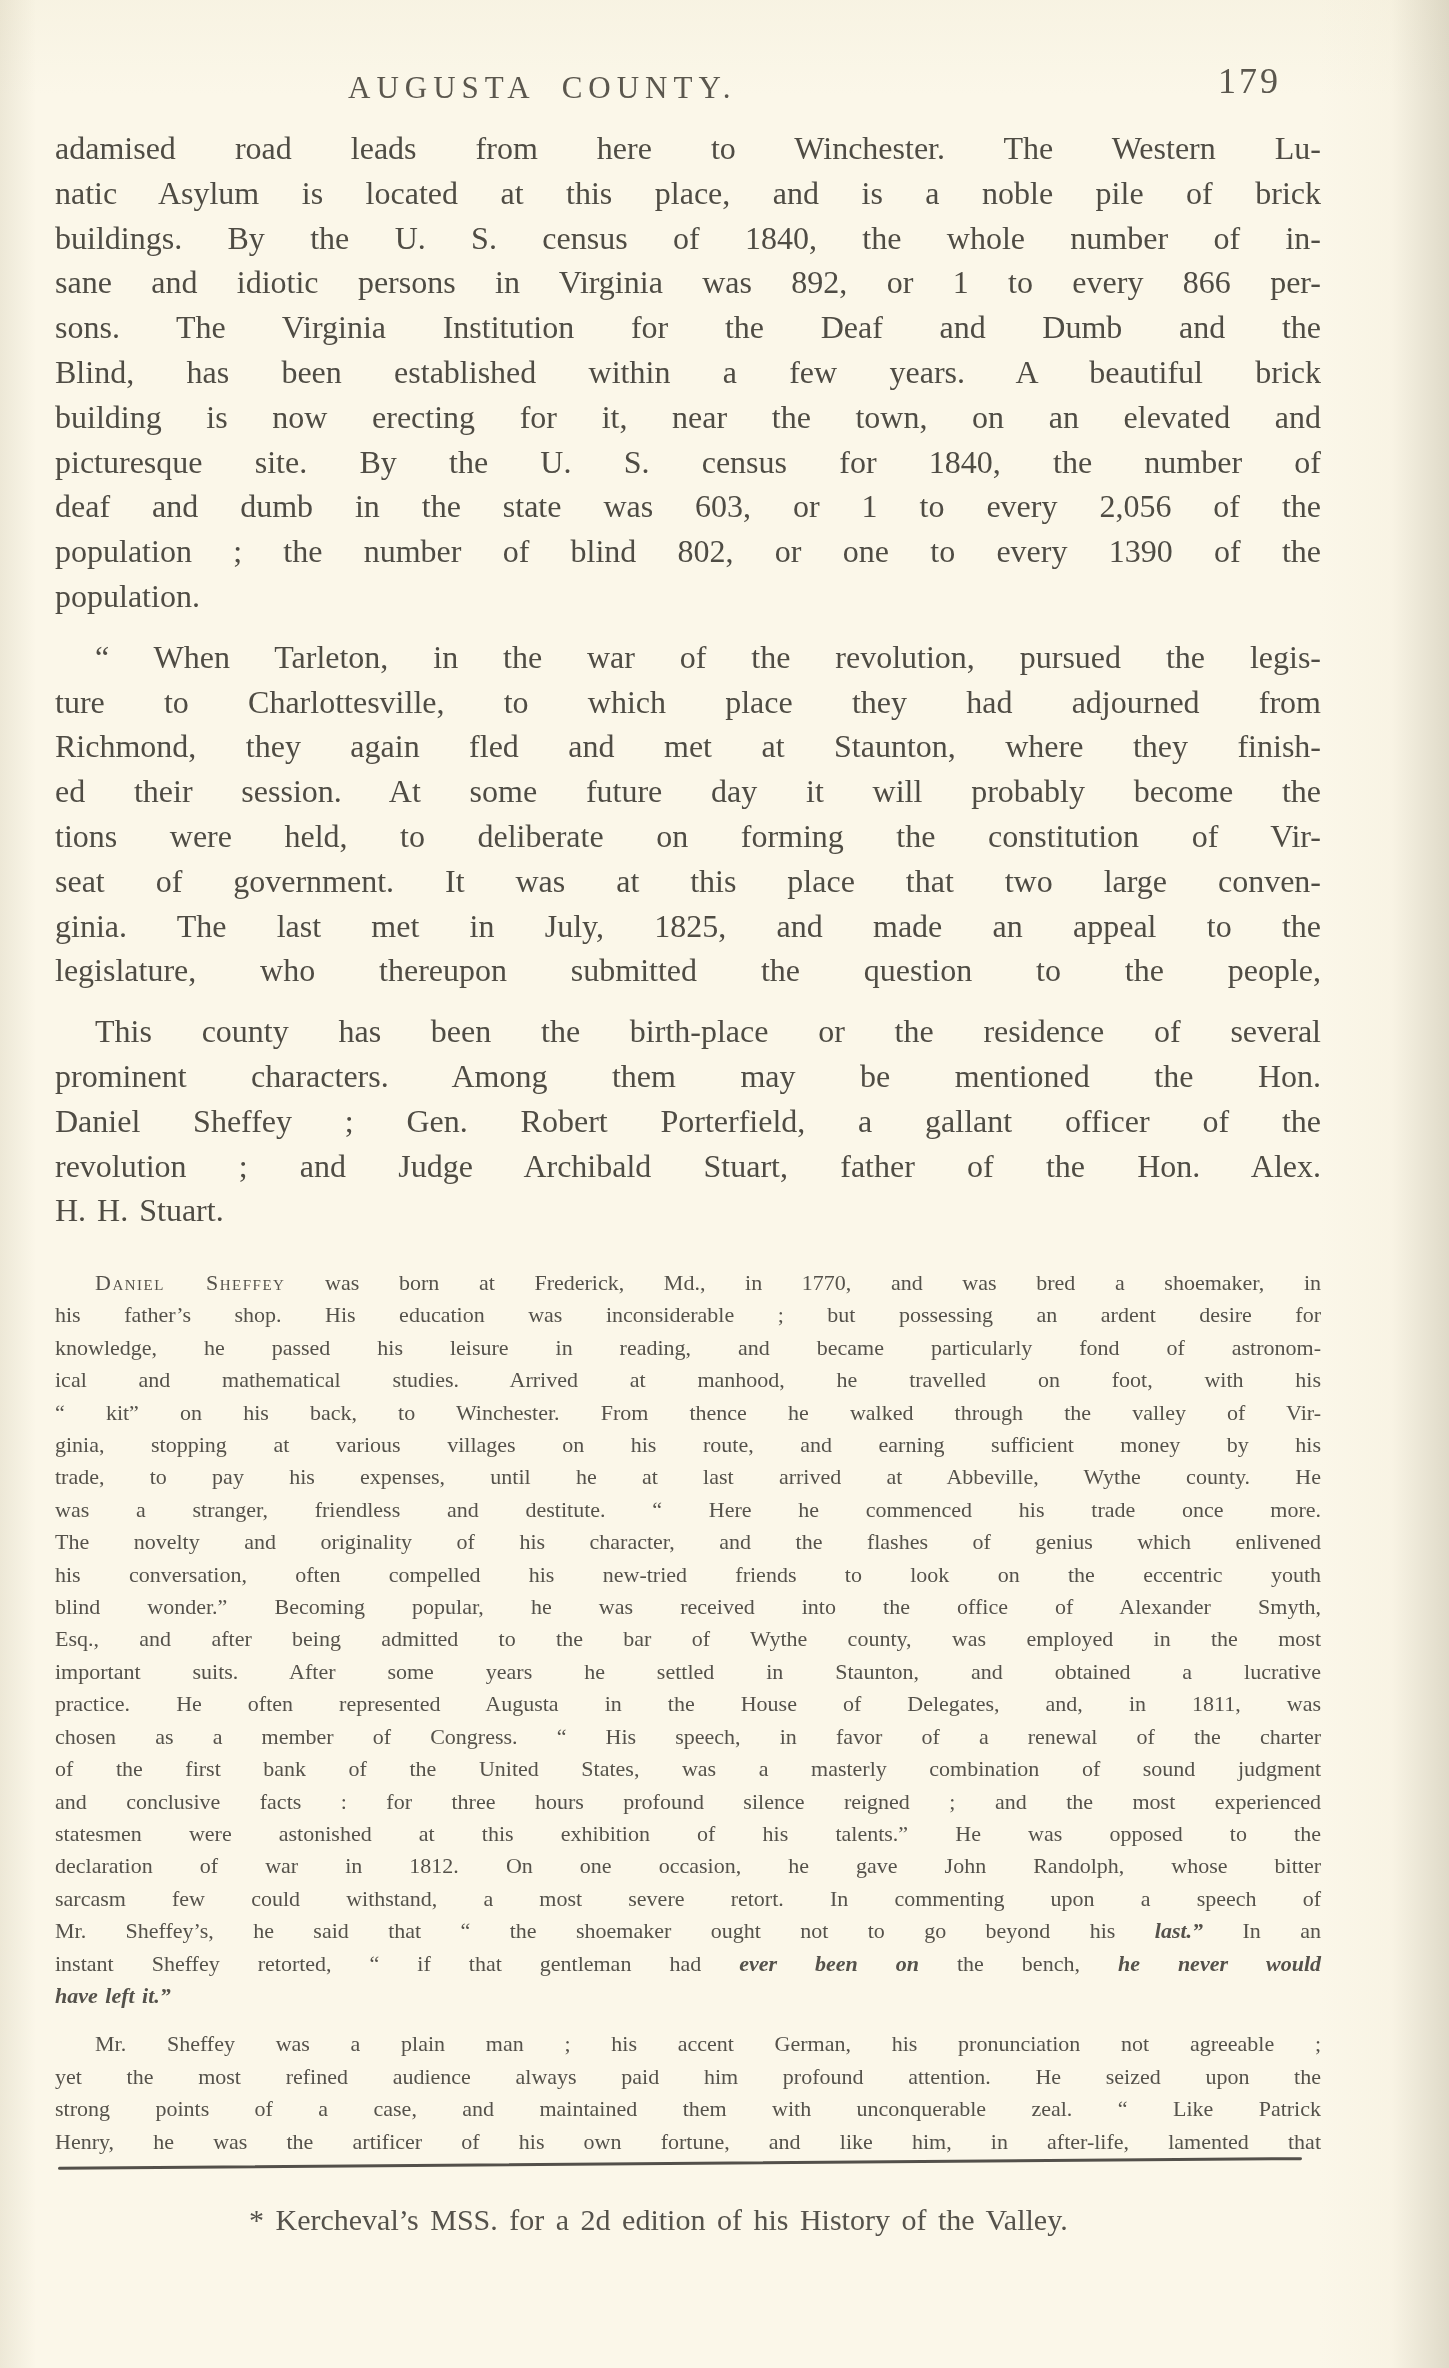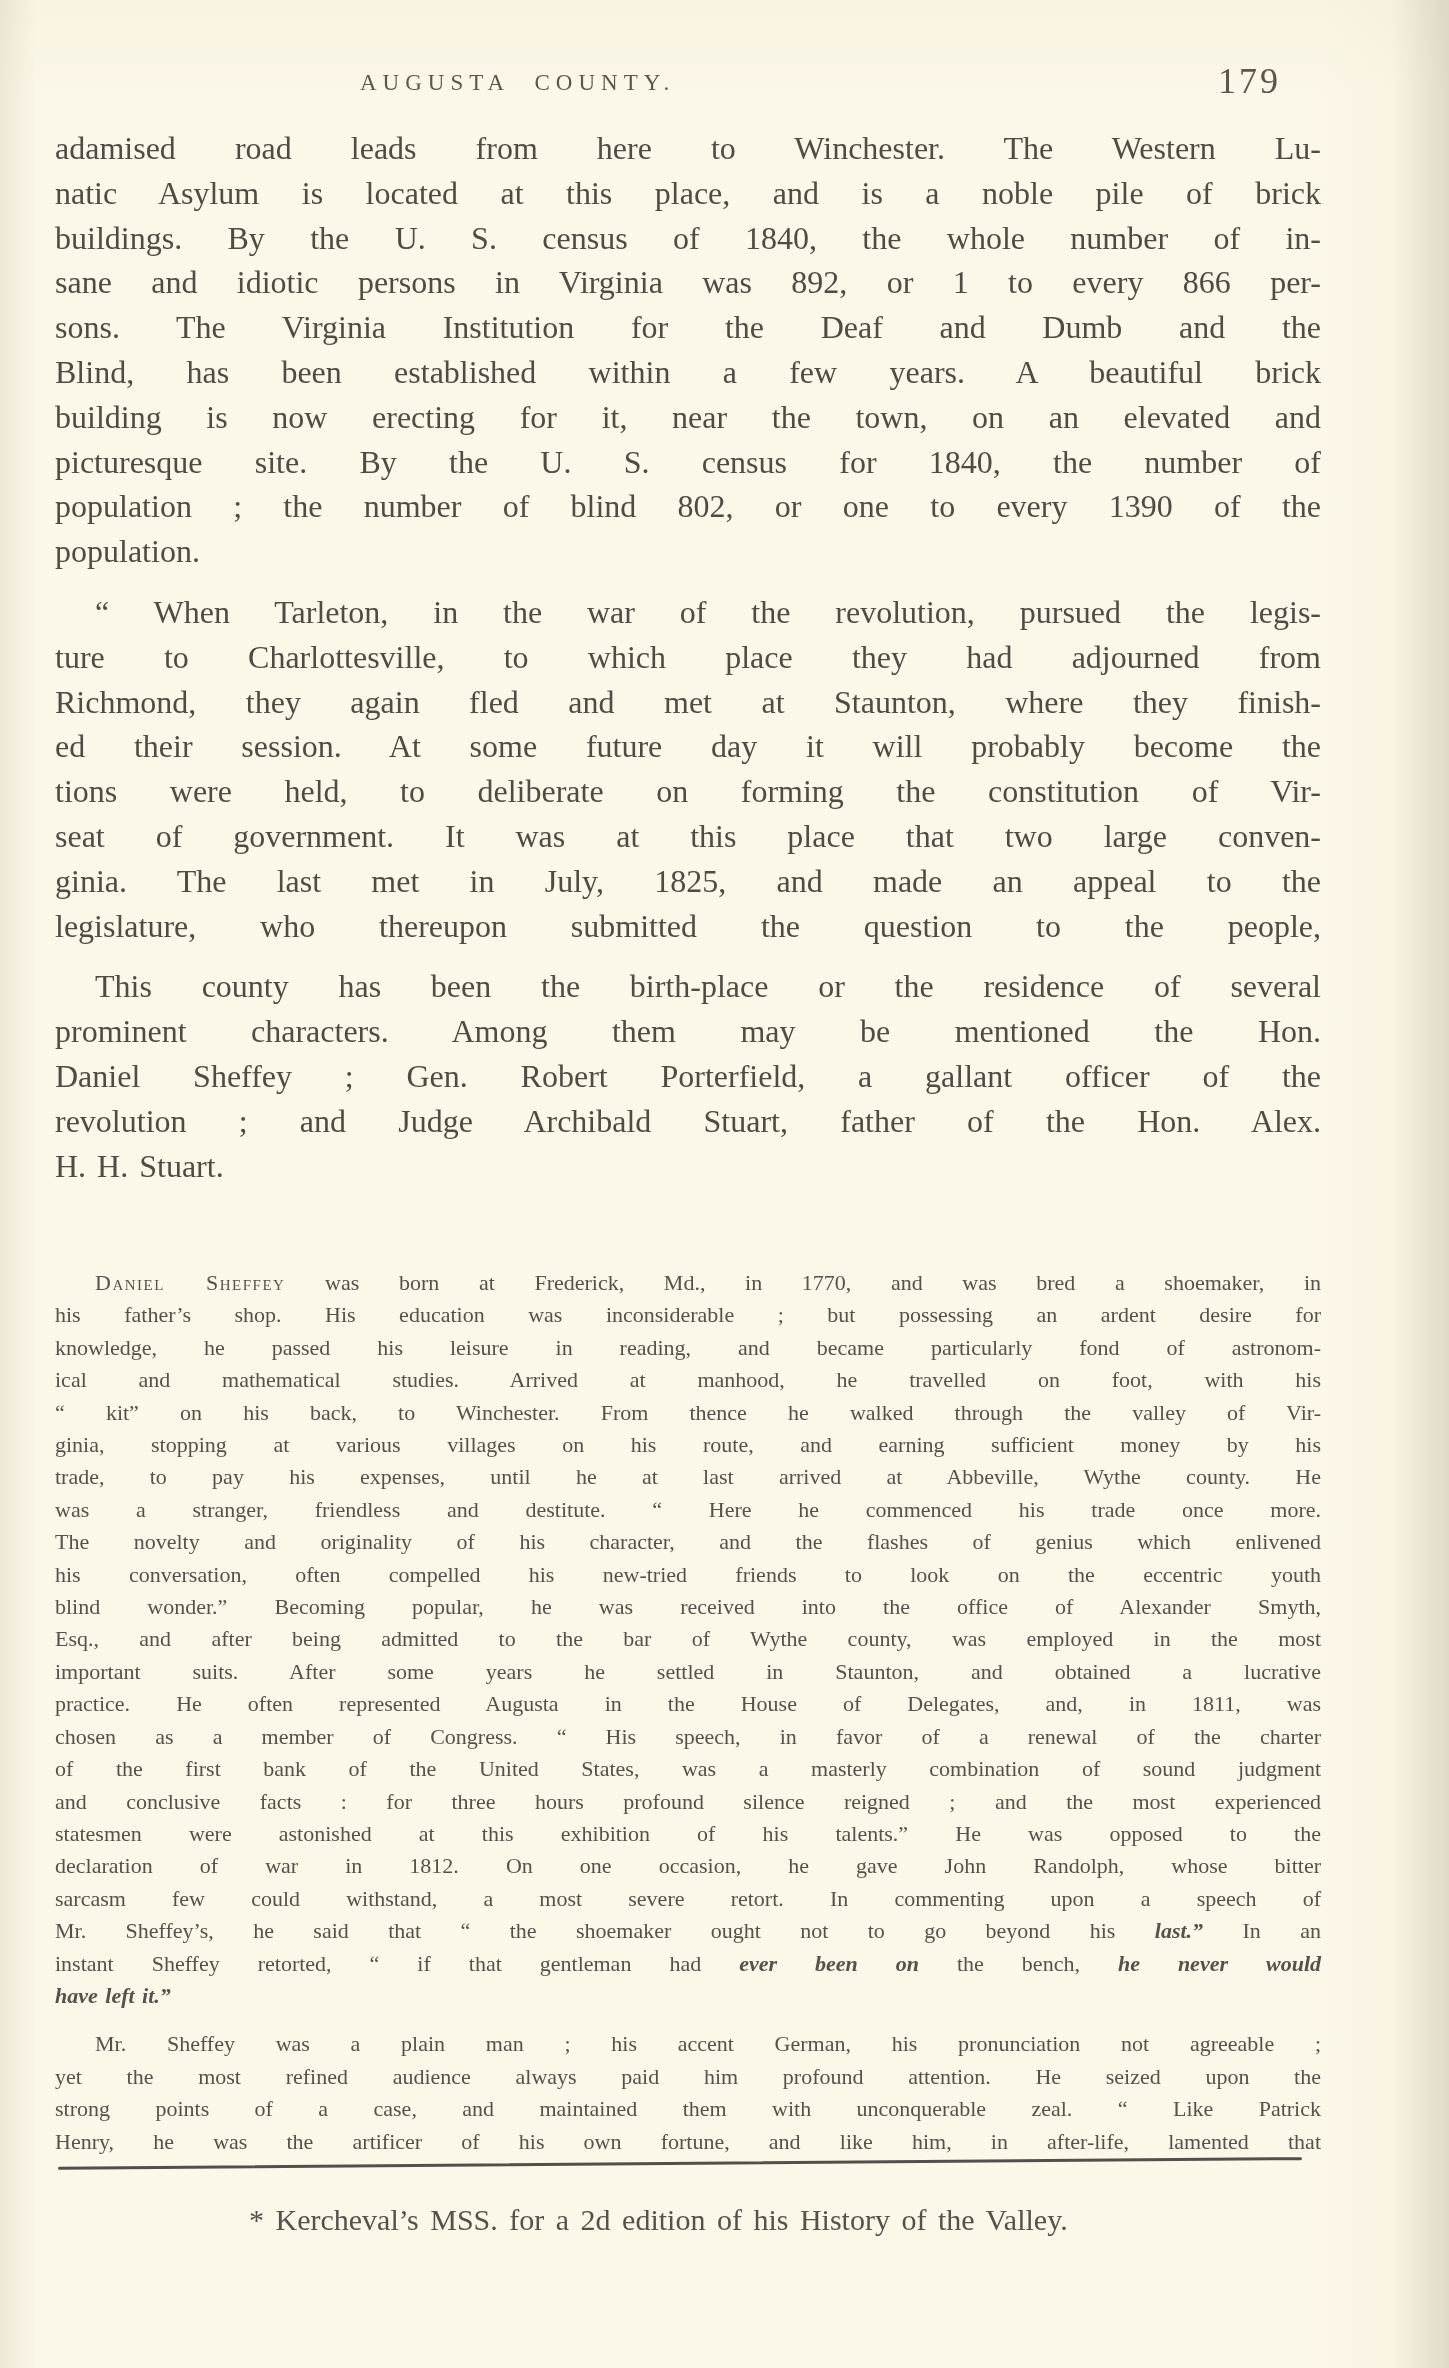--- a/index.html
+++ b/index.html
@@ -16,22 +16,22 @@
     background:
       linear-gradient(90deg, rgba(180,170,140,0.20) 0%, rgba(251,247,233,0) 2.5%),
       linear-gradient(270deg, rgba(150,142,116,0.28) 0%, rgba(236,229,206,0.18) 4%, rgba(251,247,233,0) 9%),
       linear-gradient(180deg, rgba(244,239,220,0.5) 0%, rgba(251,247,233,0) 4%),
       #fbf7e9;
     color: #504d45;
   }
   .running-title {
     position: absolute;
     top: 70px;
-    left: 360px;
-    font-size: 23px;
+    left: 348px;
+    font-size: 31px;
     letter-spacing: 6px;
     word-spacing: 14px;
     color: #5b574e;
   }
   .page-number {
     position: absolute;
     top: 60px;
     left: 1218px;
     font-size: 36px;
     letter-spacing: 3px;
@@ -97,20 +97,21 @@
 
   <div class="main-text" id="main-text">
       <div class="tline"><span>adamised road leads from here to Winchester.  The Western Lu-</span></div>
       <div class="tline"><span>natic Asylum is located at this place, and is a noble pile of brick</span></div>
       <div class="tline"><span>buildings.  By the U. S. census of 1840, the whole number of in-</span></div>
       <div class="tline"><span>sane and idiotic persons in Virginia was 892, or 1 to every 866 per-</span></div>
       <div class="tline"><span>sons.  The Virginia Institution for the Deaf and Dumb and the</span></div>
       <div class="tline"><span>Blind, has been established within a few years.  A beautiful brick</span></div>
       <div class="tline"><span>building is now erecting for it, near the town, on an elevated and</span></div>
       <div class="tline"><span>picturesque site.  By the U. S. census for 1840, the number of</span></div>
+      <div class="tline"><span>deaf and dumb in the state was 603, or 1 to every 2,056 of the</span></div>
       <div class="tline"><span>population ; the number of blind 802, or one to every 1390 of the</span></div>
       <div class="tline lastline"><span>population.</span></div>
       <div class="tline indent"><span>“ When Tarleton, in the war of the revolution, pursued the legis-</span></div>
       <div class="tline"><span>ture to Charlottesville, to which place they had adjourned from</span></div>
       <div class="tline"><span>Richmond, they again fled and met at Staunton, where they finish-</span></div>
       <div class="tline"><span>ed their session.  At some future day it will probably become the</span></div>
       <div class="tline"><span>tions were held, to deliberate on forming the constitution of Vir-</span></div>
       <div class="tline"><span>seat of government.  It was at this place that two large conven-</span></div>
       <div class="tline"><span>ginia.  The last met in July, 1825, and made an appeal to the</span></div>
       <div class="tline"><span>legislature, who thereupon submitted the question to the people,</span></div>

